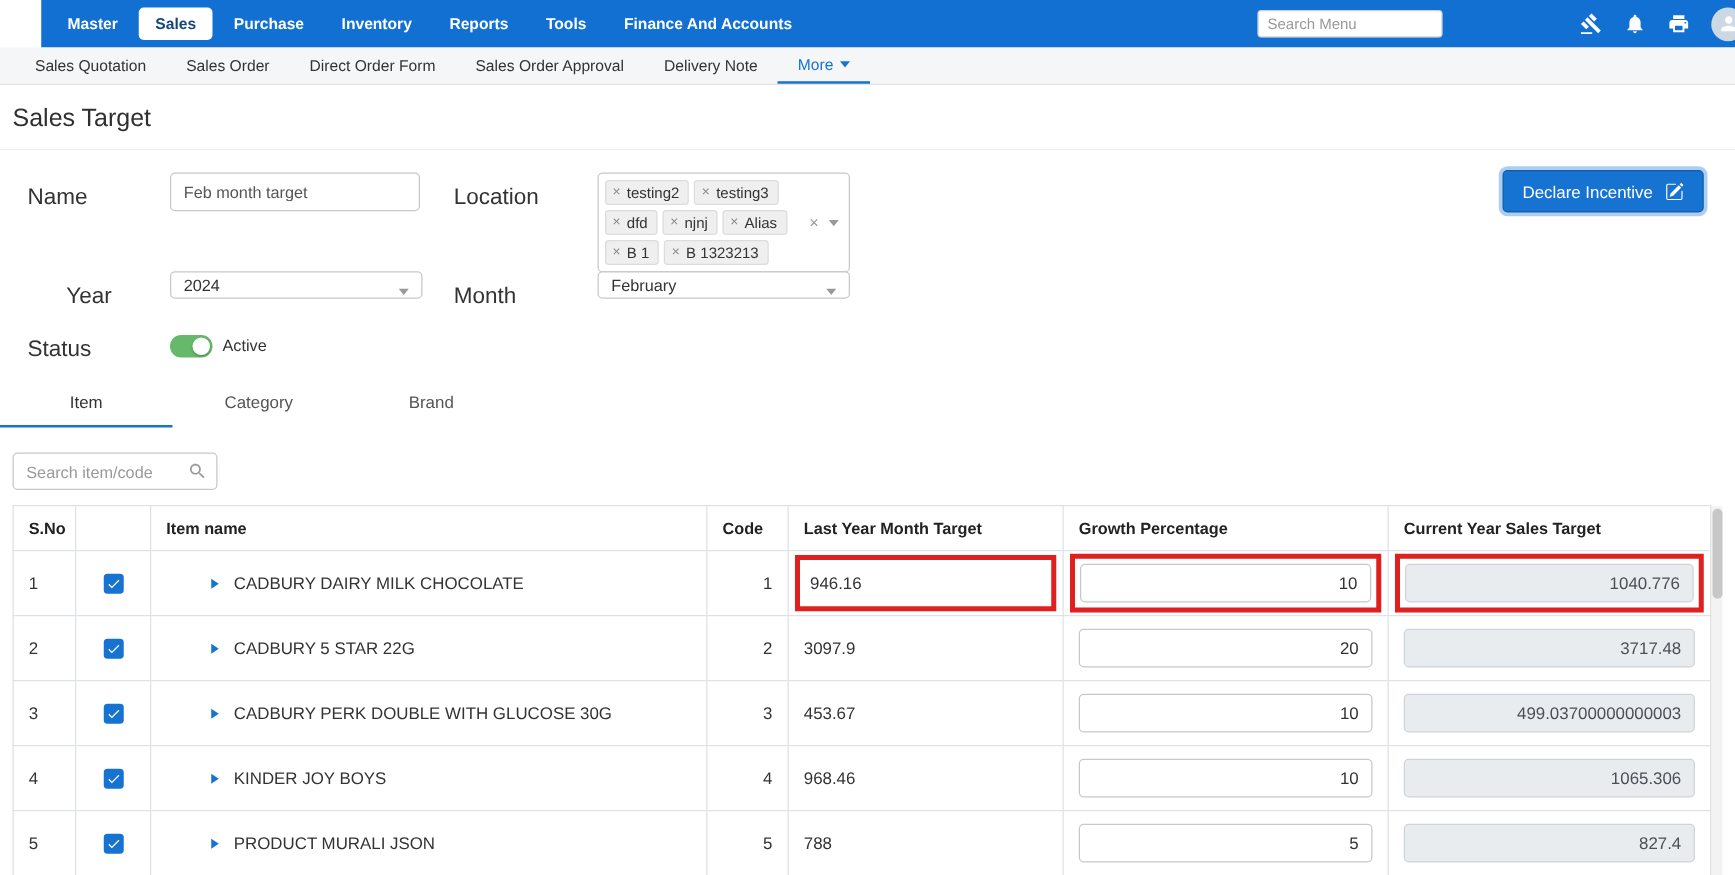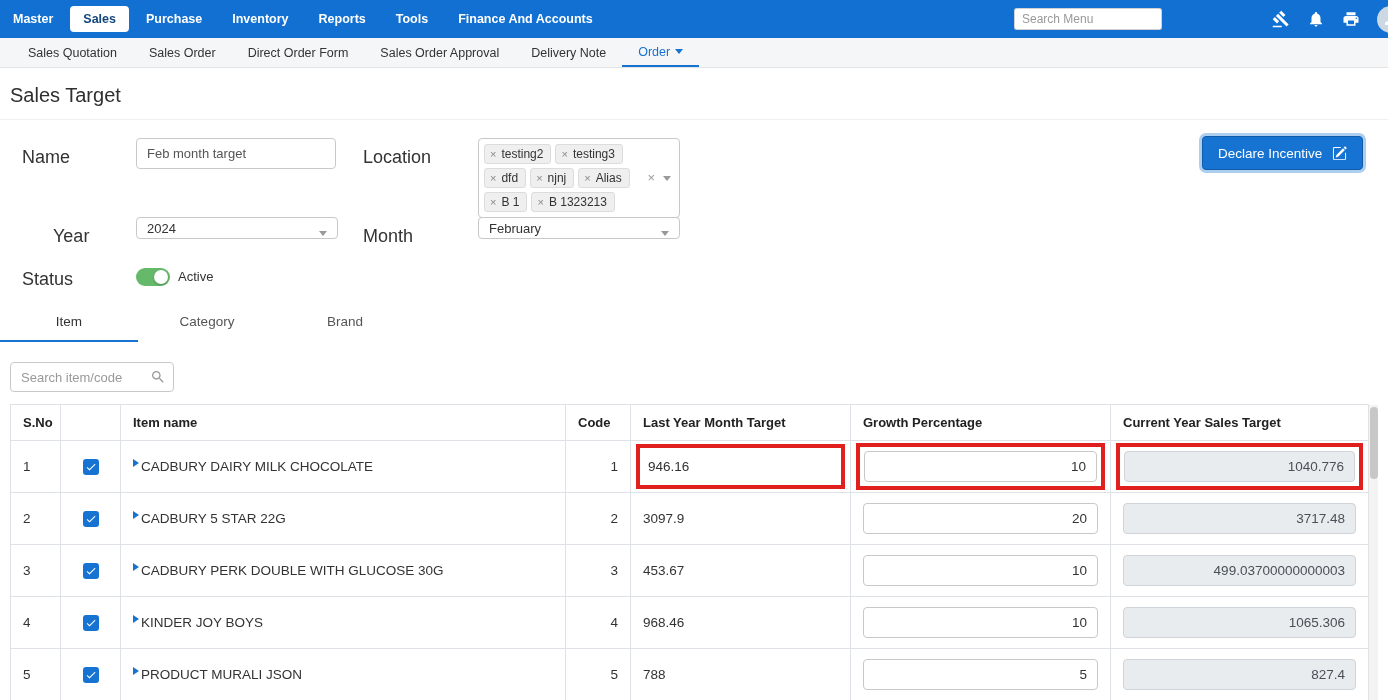--- a/index.html
+++ b/index.html
@@ -8,21 +8,21 @@
     --red:#e01f1f;
     --green:#66b86a;
     --ro-bg:#e9ecef;
   }
   *{box-sizing:border-box;}
   html,body{margin:0;padding:0;}
   body{font-family:"Liberation Sans",sans-serif;background:#fff;}
   .screen{width:1388px;height:700px;position:relative;overflow:hidden;background:#fff;}
 
   
-  .topbar{height:38px;background:var(--blue);display:flex;align-items:center;padding:0 0;}
+  .topbar{height:38px;background:var(--blue);display:flex;align-items:center;padding:0 8px;margin-left:33px;}
   .topnav{display:flex;align-items:center;gap:4px;}
   .nav-item{color:#fff;font-size:12.5px;font-weight:700;padding:6px 13px;border-radius:4px;cursor:pointer;white-space:nowrap;}
   .nav-item.active{background:#fff;color:#14467c;}
   .menu-search{margin-left:auto;width:148px;height:22px;border:none;border-radius:3px;padding:0 8px;font-size:12px;color:#333;box-shadow:inset 0 0 0 1px rgba(0,0,0,.18);font-family:"Liberation Sans",sans-serif;}
   .menu-search::placeholder{color:#999;}
   .topbar-icons{display:flex;align-items:center;gap:17px;margin-left:110px;}
   .tb-icon{width:18px;height:18px;display:inline-flex;cursor:pointer;}
   .tb-icon svg{width:18px;height:18px;fill:#fff;}
   .avatar{width:27px;height:27px;border-radius:50%;background:#ccd8e4;display:inline-flex;align-items:center;justify-content:center;margin-right:-16px;cursor:pointer;flex:none;}
   .avatar svg{width:18px;height:18px;fill:#fff;}
@@ -77,21 +77,21 @@
   .search-wrap svg{position:absolute;right:8px;top:7px;width:16px;height:16px;fill:#999;}
 
   
   table{border-collapse:collapse;table-layout:fixed;width:1358px;margin-left:10px;}
   th,td{border:1px solid #dee2e6;}
   th{height:36px;font-size:13px;color:#222;text-align:left;padding:0 12px;font-weight:700;background:#fff;}
   td{height:52px;font-size:13.5px;color:#333;padding:0 12px;vertical-align:middle;}
   .td-check{text-align:center;}
   .checkbox{width:16px;height:16px;background:var(--link);border-radius:3px;display:inline-flex;align-items:center;justify-content:center;cursor:pointer;vertical-align:middle;}
   .checkbox svg{width:12px;height:12px;fill:#fff;}
-  .item-wrap{display:flex;gap:2px;}
+  .item-wrap{display:flex;align-items:center;gap:12px;margin-left:36px;}
   .row-caret{width:0;height:0;border-top:4px solid transparent;border-bottom:4px solid transparent;border-left:6px solid var(--link);cursor:pointer;flex:none;}
   .td-code{text-align:right;}
   .growth-input{width:100%;height:31px;border:1px solid #c8c8c8;border-radius:4px;text-align:right;padding:0 10px;font-size:13.5px;color:#333;font-family:"Liberation Sans",sans-serif;background:#fff;}
   .current-input{width:100%;height:31px;border:1px solid #ced4da;border-radius:4px;text-align:right;padding:0 10px;font-size:13.5px;color:#495057;background:var(--ro-bg);font-family:"Liberation Sans",sans-serif;}
   .hl-td{padding:2px 5px;}
   .hl{border:4px solid var(--red);}
   .hl-text{height:45px;display:flex;align-items:center;padding:0 8px;width:100%;}
   .hl-input{padding:4px;display:flex;align-items:center;}
 
   
@@ -148,21 +148,21 @@
       <div class="subnav-item">
         <span>Direct Order Form</span>
       </div>
       <div class="subnav-item">
         <span>Sales Order Approval</span>
       </div>
       <div class="subnav-item">
         <span>Delivery Note</span>
       </div>
       <div class="subnav-item active">
-        <span>Order</span>
+        <span>More</span>
         <span class="caret-down"></span>
       </div>
     </div>
 
   <div class="page-header">
     <span class="page-title">Sales Target</span>
   </div>
 
   <div class="form-area">
     <span class="fa-label lbl-name">Name</span>

